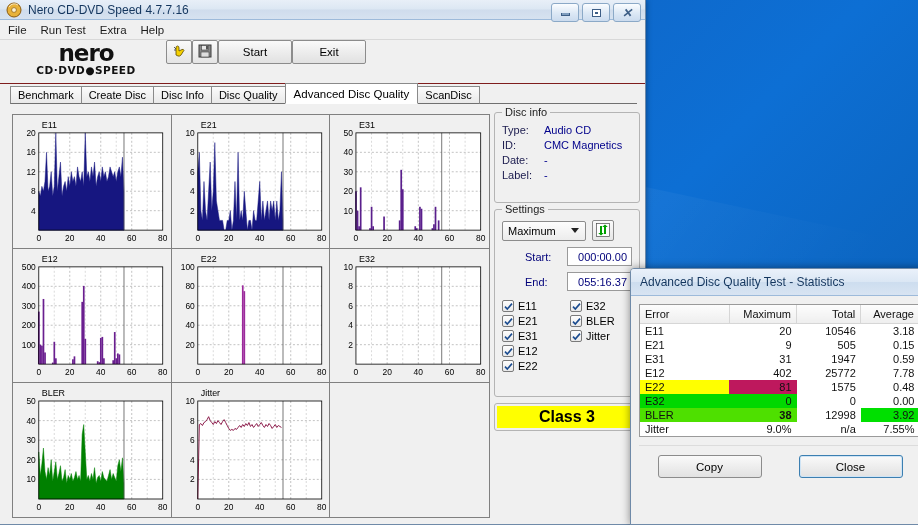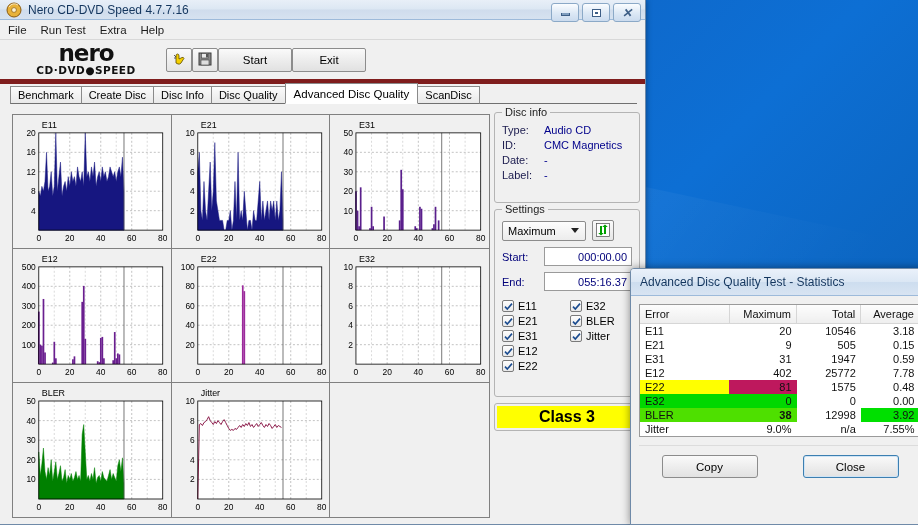--- a/index.html
+++ b/index.html
@@ -51,23 +51,23 @@
   .wbtn .gl-close { font-size:12px; font-weight:bold; color:#3d5e86; font-family:"Liberation Sans",sans-serif;}
 
   .menubar {
     height:20px; display:flex; align-items:center;
     background:#f0f0f0; border-bottom:1px solid #d8d8d8;
     padding-left:8px; gap:14px;
   }
   .menubar span { font-size:11.5px; color:#1d1d1d; }
 
   .toolrow {
-    height:44px; display:flex; align-items:center;
+    height:44px; display:flex; align-items:flex-start;
     background:#f0f0f0; padding:0 6px; 
-    border-bottom:5px solid #7f1d1d;
+    border-bottom:1px solid #7f1d1d;
   }
   .nerologo { width:160px; height:38px; display:flex; flex-direction:column; justify-content:center; align-items:center;}
   .nerologo .n1{ font-family:"DejaVu Sans",sans-serif; font-weight:bold; font-size:23px; letter-spacing:-1px; line-height:21px; color:#111;}
   .nerologo .n2{ font-family:"DejaVu Sans",sans-serif; font-weight:bold; font-size:10.5px; letter-spacing:.5px; color:#111; line-height:12px;}
   .drivebox {
     flex:0 0 235px; height:22px;
     background:linear-gradient(180deg,#fcfcfc,#ececec);
     border:1px solid #8c8c8c; border-radius:2px;
     display:flex; align-items:center; padding:0 2px 0 6px;
     font-size:11px; color:#000; position:relative;
@@ -138,21 +138,21 @@
     font-size:11px; color:#000;
   }
   .sel .t { flex:1;}
   .refbtn{
     width:22px;height:21px;margin-left:6px;
     background:linear-gradient(180deg,#fafafa,#e6e6e6);
     border:1px solid #8c8c8c;border-radius:2px;
     display:flex;align-items:center;justify-content:center;
   }
   .fldrow{ display:flex; align-items:center; margin-top:6px; }
-  .fldrow .lbl{ width:42px; font-size:11px; color:#00007a;}
+  .fldrow .lbl{ width:42px; font-size:11px; color:#00007a;margin-left:23px;}
   .fld{
     flex:1; height:19px; background:#fff; border:1px solid #9a9a9a;
     display:flex;align-items:center;justify-content:flex-end;padding-right:4px;
     font-size:11px;color:#00007a;
   }
   .cbgrid{ display:grid; grid-template-columns:1fr 1fr; gap:3px 6px; margin-top:9px;}
   .cbrow{ display:flex; align-items:center; gap:4px; font-size:11px; color:#000;}
   .cbox{
     width:12px;height:12px;border:1px solid #7a7a7a;border-radius:2px;
     background:linear-gradient(180deg,#fdfdfd,#e9e9e9);
@@ -194,21 +194,21 @@
     font-weight:normal; font-size:11px; color:#111; padding:3px 5px;
     background:linear-gradient(180deg,#fdfdfd,#eeeeee);
     border-right:1px solid #d6d6d6; border-bottom:1px solid #d6d6d6;
     text-align:right;
   }
   table.stats th.lft{ text-align:left; }
   table.stats td{ padding:1px 5px; color:#111; text-align:right; border:none; }
   table.stats td.lft{ text-align:left; }
   .dbtns{ margin-top:8px; border-top:1px solid #dcdcdc; padding-top:9px; display:flex; justify-content:space-around;}
   .dbtn{
-    width:96px;height:23px;
+    width:104px;height:23px;
     background:linear-gradient(180deg,#fafafa,#eeeeee 48%,#e2e2e2);
     border:1px solid #8c8c8c;border-radius:3px;
     display:flex;align-items:center;justify-content:center;font-size:11.5px;color:#000;
   }
   .dbtn.def{ border:1px solid #3c7fb1; box-shadow:0 0 0 1px #cfe4f5 inset; }
 </style>
 </head>
 <body>
 
 <div id="desktop"></div>

